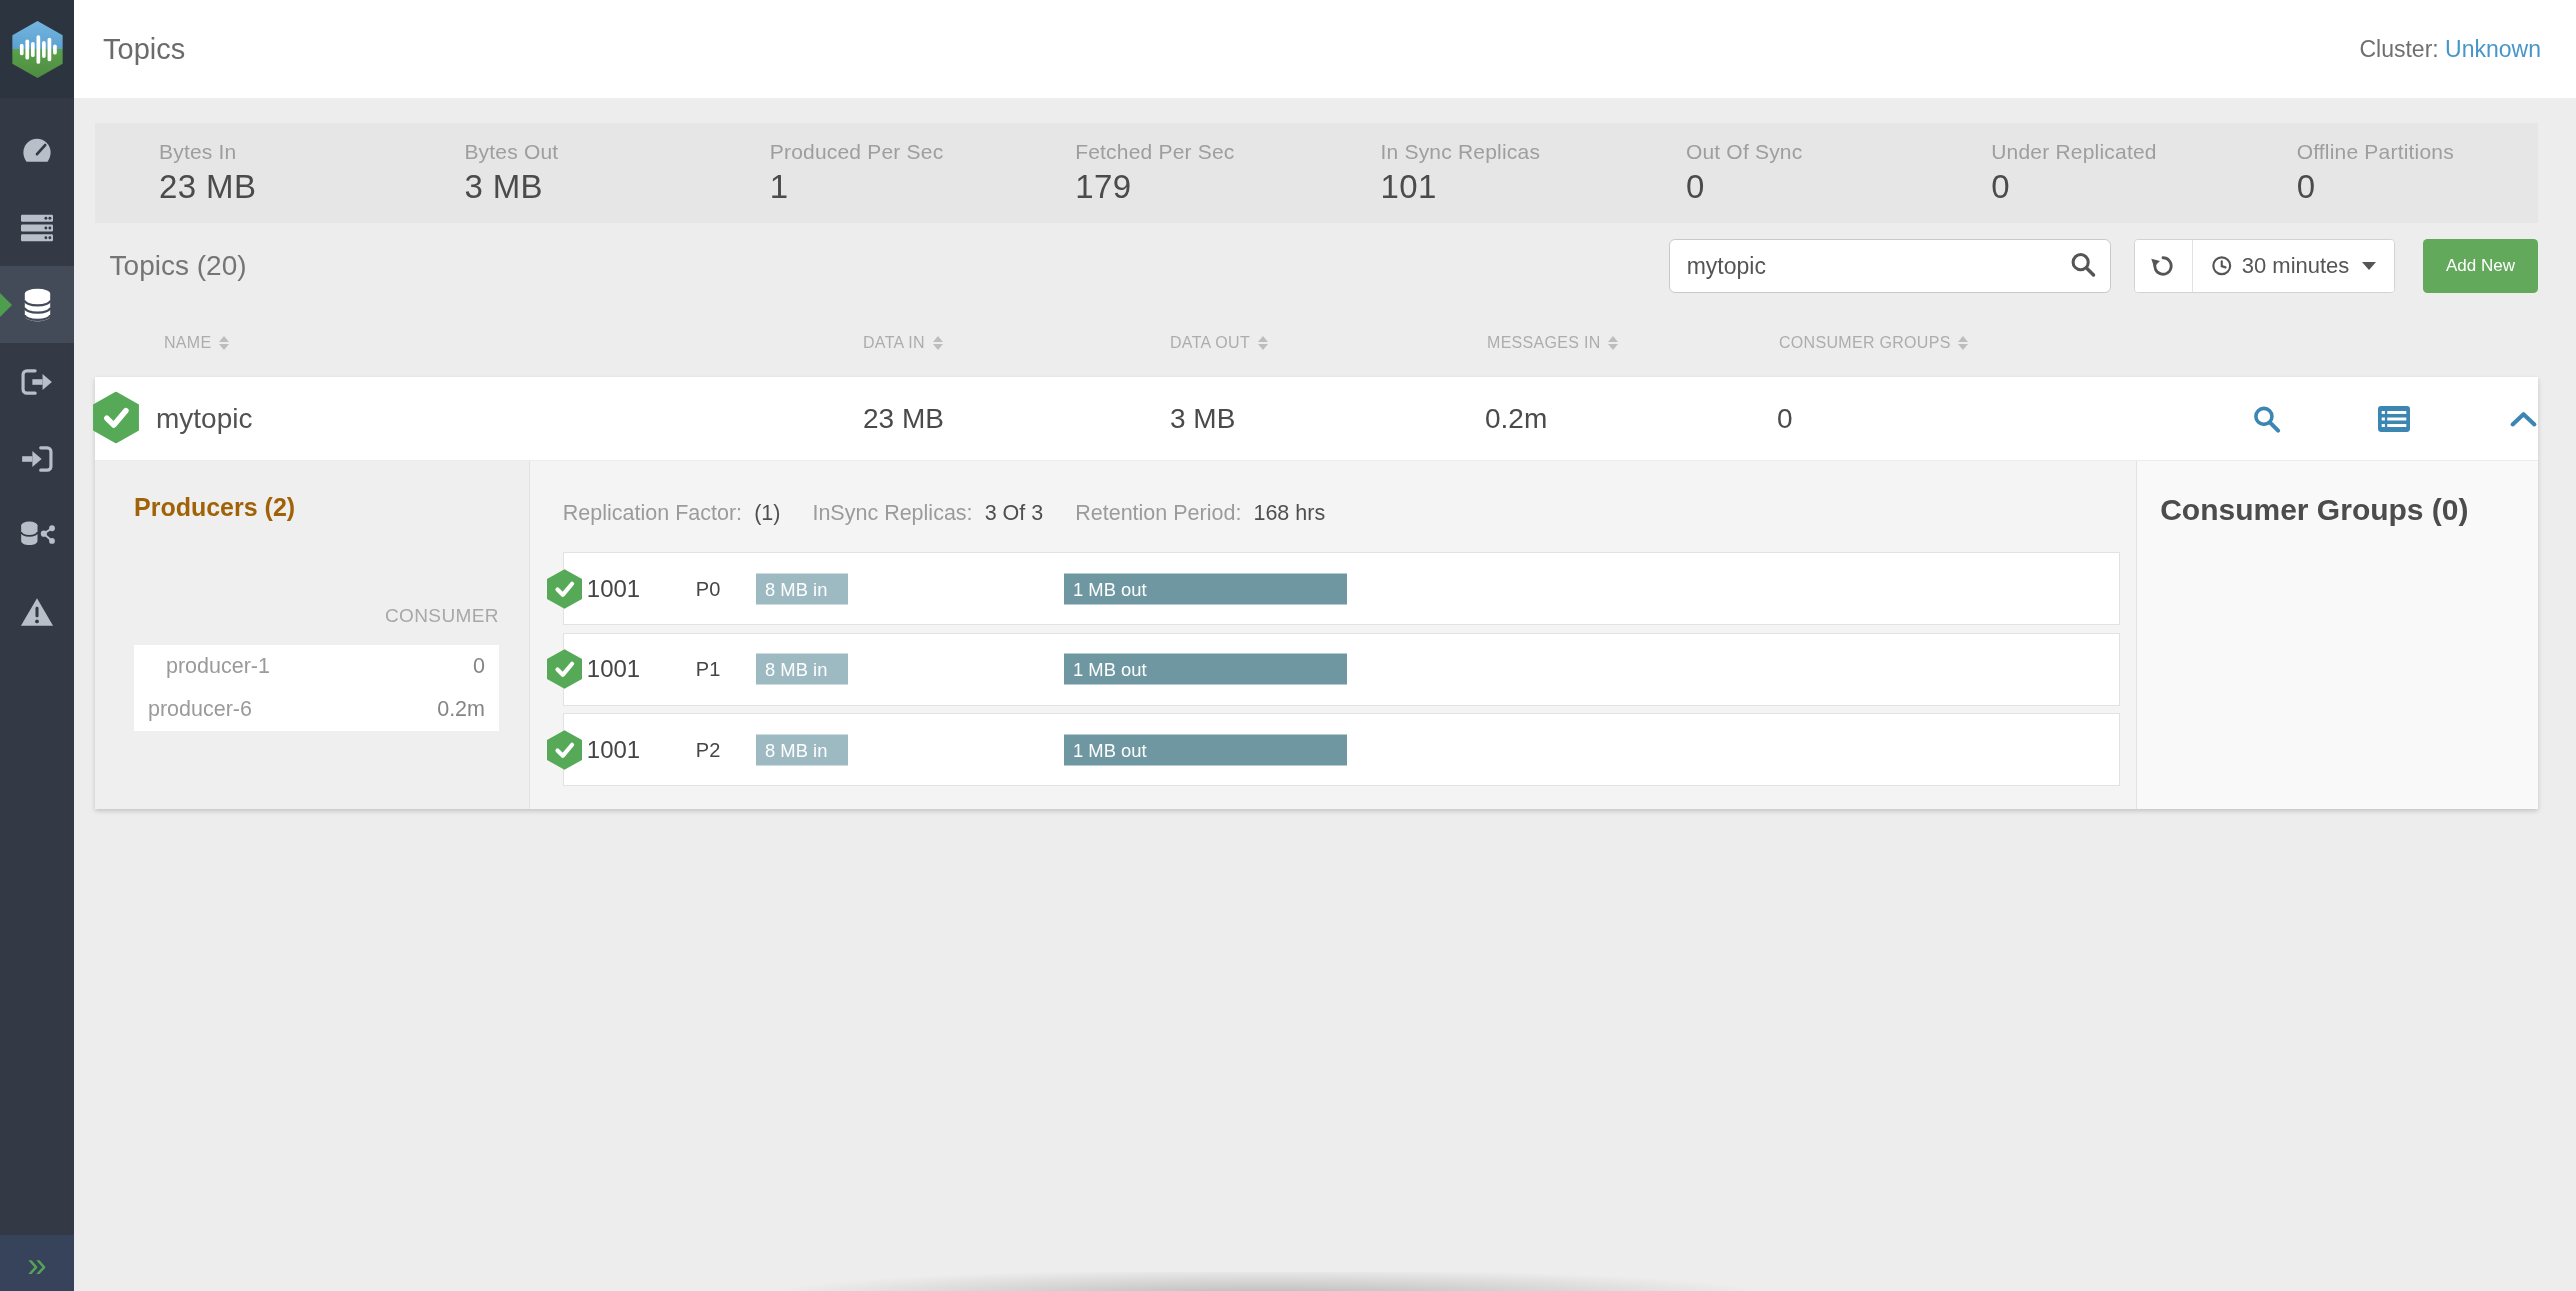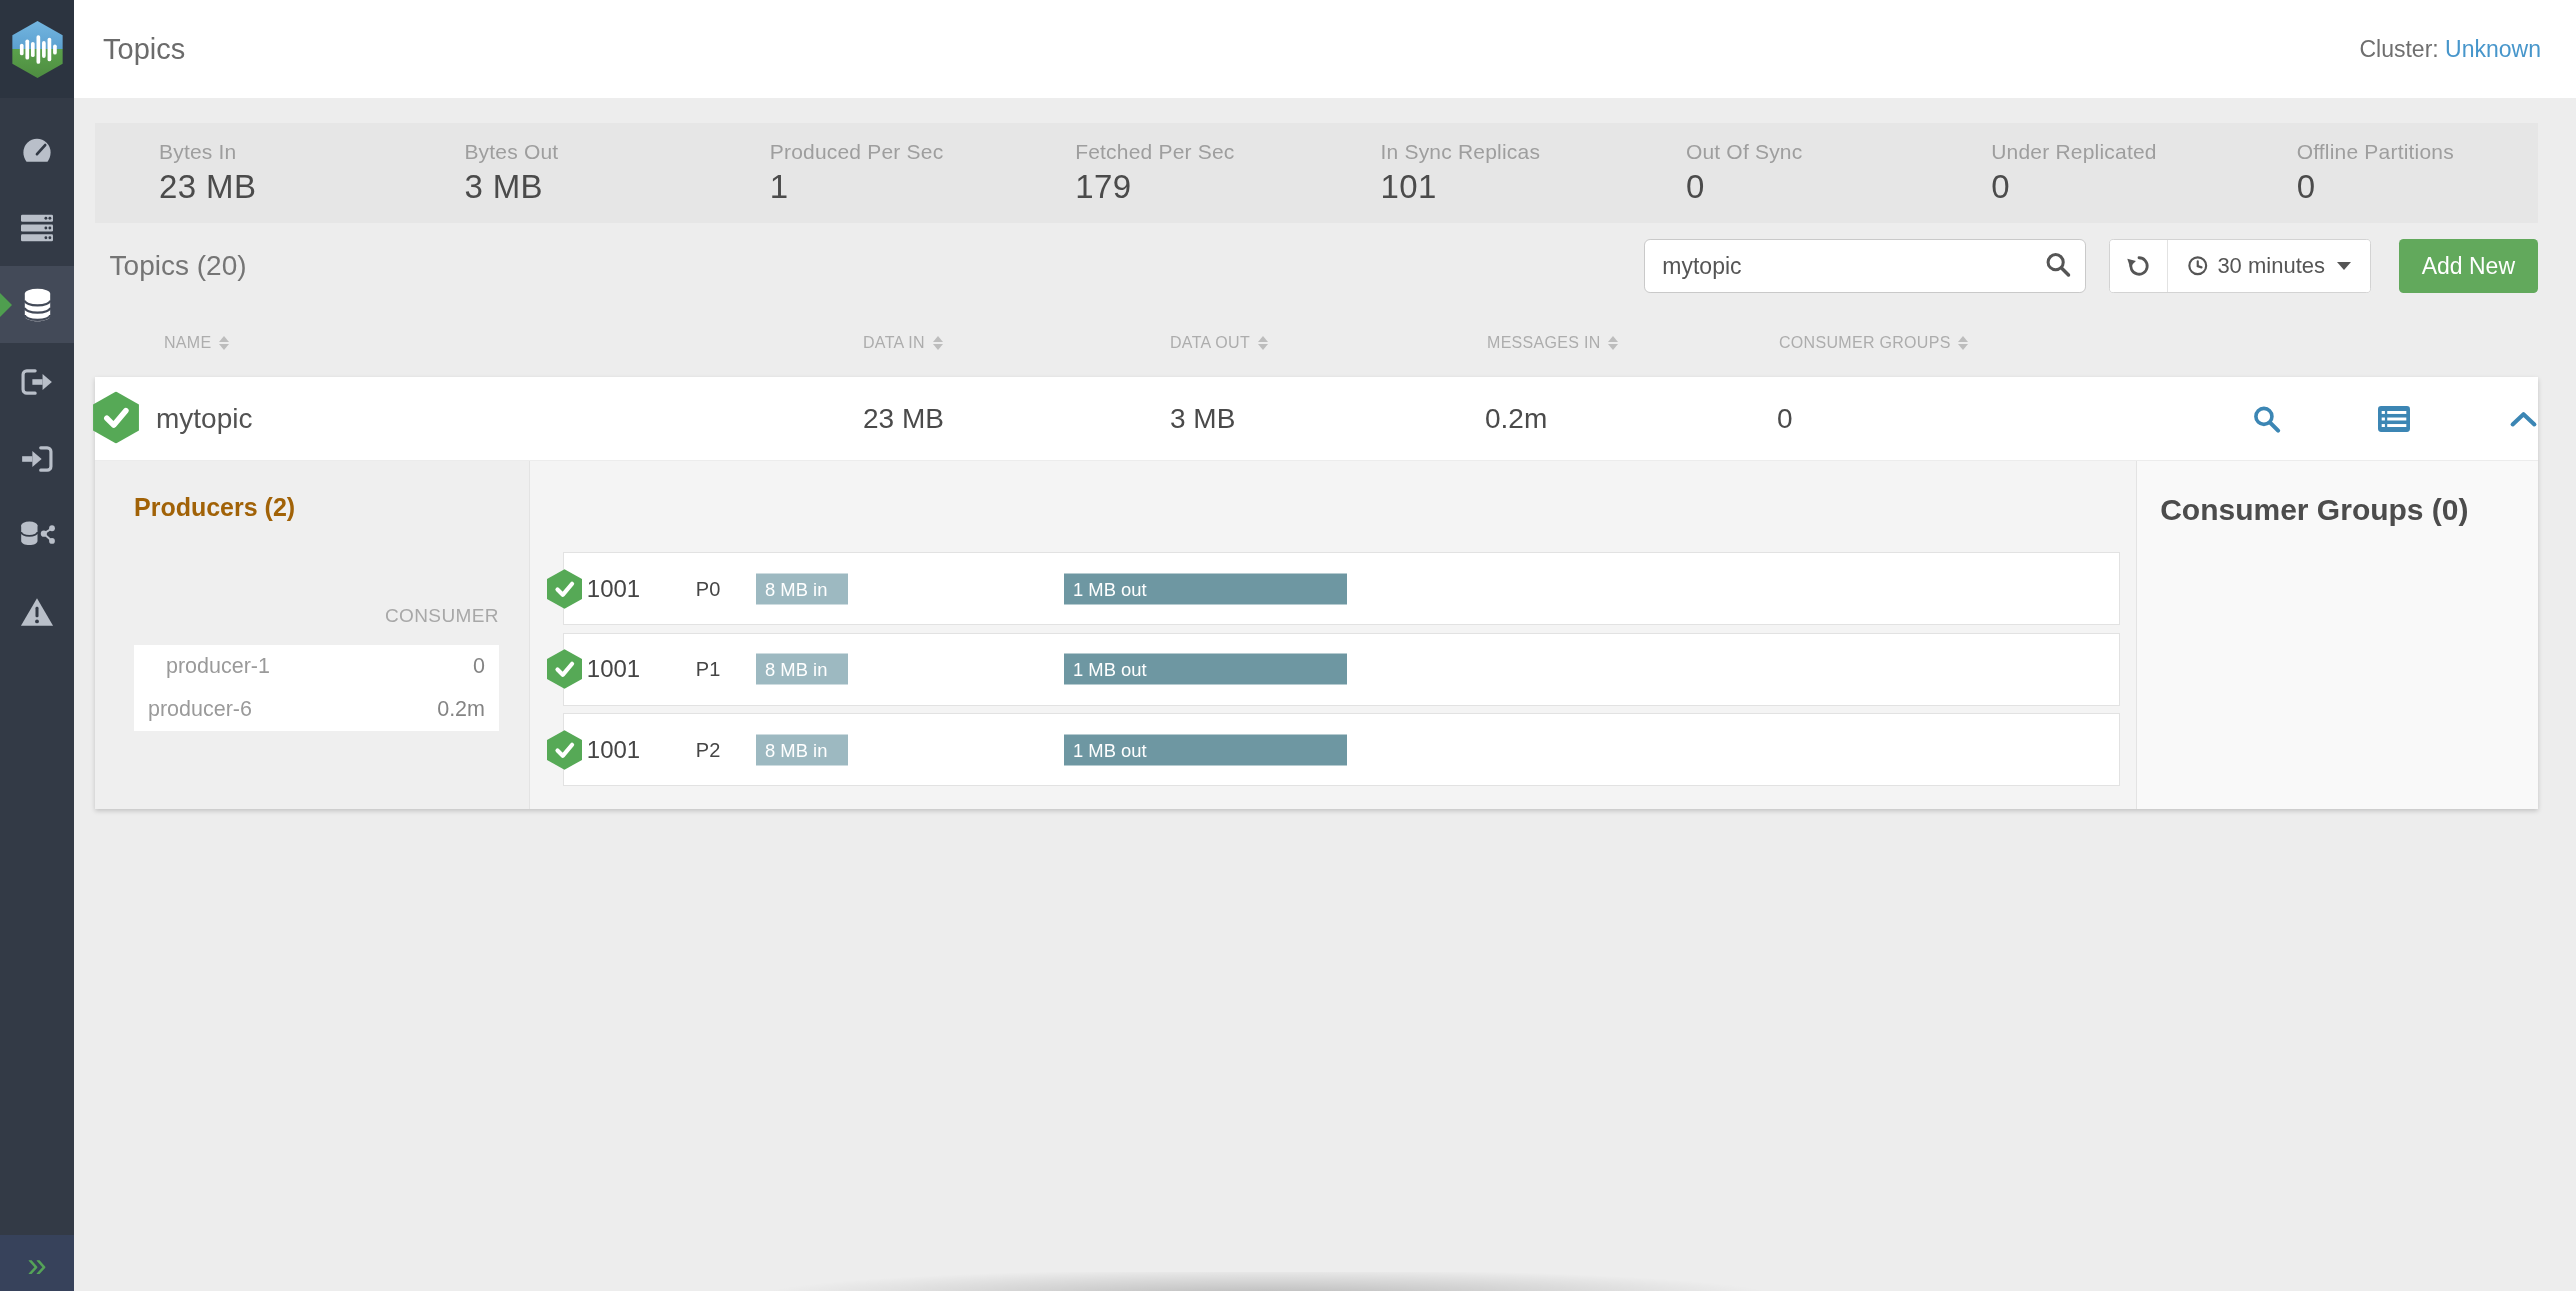--- a/index.html
+++ b/index.html
@@ -42,21 +42,21 @@
     padding: 0 55px 0 17px; font-size: 23px; color: #555; background: #fff; outline: none; font-family: inherit; }
   .search-box .mag { position: absolute; right: 14px; top: 50%; transform: translateY(-50%); cursor: pointer; }
   .btn-group { display: flex; margin-left: 23px; border: 1.5px solid #d3d3d3; border-radius: 4.6px; background: #fff; height: 54px; overflow: hidden; }
   .btn-refresh { width: 58px; border: none; border-right: 1.5px solid #e2e2e2; background: #fff;
     display: flex; align-items: center; justify-content: center; cursor: pointer; }
   .btn-time { border: none; background: #fff; display: flex; align-items: center; gap: 9.2px; padding: 0 18.4px;
     font-size: 22px; color: #555; cursor: pointer; font-family: inherit; }
   .caret { width: 0; height: 0; border-left: 7px solid transparent; border-right: 7px solid transparent;
     border-top: 8.4px solid #555; margin-left: 3.1px; }
   .btn-add { margin-left: 28px; height: 54px; padding: 0 23px; background: #62a95c; color: #fff; border: none;
-    border-radius: 4.6px; font-size: 23px; cursor: pointer; font-family: inherit; }
+    border-radius: 4.6px; font-size: 17px; cursor: pointer; font-family: inherit; }
 
   
   .table-head { position: relative; height: 68px; }
   .th { position: absolute; top: 50%; transform: translateY(-50%); font-size: 16px; color: #adadad;
     letter-spacing: 0.3px; display: flex; align-items: center; cursor: pointer; white-space: nowrap; }
   .th-name { left: 69px; } .th-datain { left: 768px; } .th-dataout { left: 1075px; }
   .th-messages { left: 1392px; } .th-consumers { left: 1684px; }
   .sort { display: inline-flex; flex-direction: column; gap: 2.3px; margin-left: 7.7px; }
   .sort .up { width: 0; height: 0; border-left: 5.4px solid transparent; border-right: 5.4px solid transparent; border-bottom: 6.1px solid #bdbdbd; }
   .sort .dn { width: 0; height: 0; border-left: 5.4px solid transparent; border-right: 5.4px solid transparent; border-top: 6.1px solid #bdbdbd; }
@@ -368,20 +368,34 @@
           <span class="producer-name">producer-1</span>
           <span class="producer-count">0</span>
         </div>
         <div class="producer-card pc2">
           <span class="producer-name">producer-6</span>
           <span class="producer-count">0.2m</span>
         </div>
       </div>
 
       <div class="center-panel">
+        <div class="replication">
+          <span>
+            <span class="rep-label">Replication Factor:</span>
+            <span class="rep-value">(1)</span>
+          </span>
+          <span>
+            <span class="rep-label">InSync Replicas:</span>
+            <span class="rep-value">3 Of 3</span>
+          </span>
+          <span>
+            <span class="rep-label">Retention Period:</span>
+            <span class="rep-value">168 hrs</span>
+          </span>
+        </div>
 
         <div class="partitions">
 
           <div class="partition-row">
             <span class="part-hex">
               <svg width="35" height="40" viewBox="0 0 30 34">
                 <polygon points="15,0 30,8.5 30,25.5 15,34 0,25.5 0,8.5" fill="#56a956"></polygon>
                 <polyline points="9,17.5 13.5,22 21.5,12.5" stroke="#fff" stroke-width="3.6" fill="none" stroke-linecap="round" stroke-linejoin="round"></polyline>
               </svg>
             </span>

